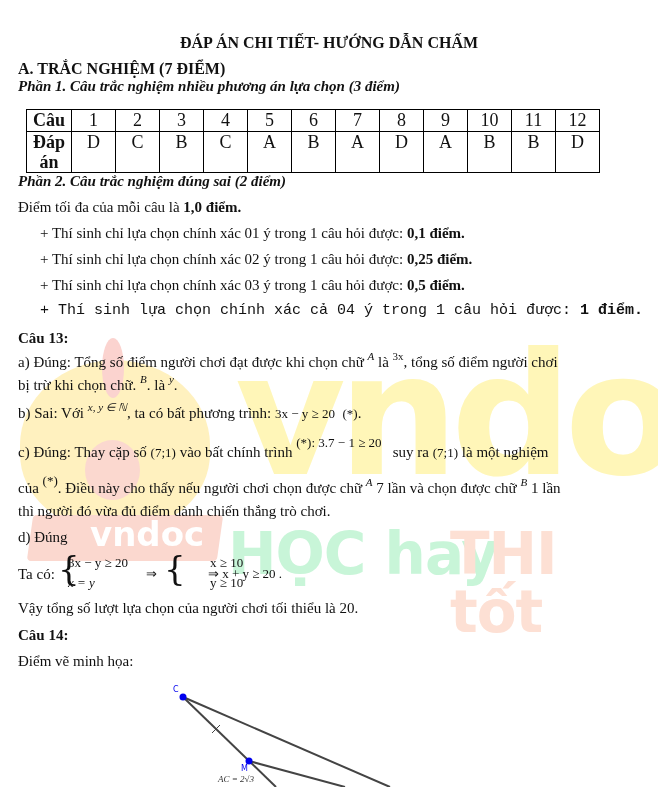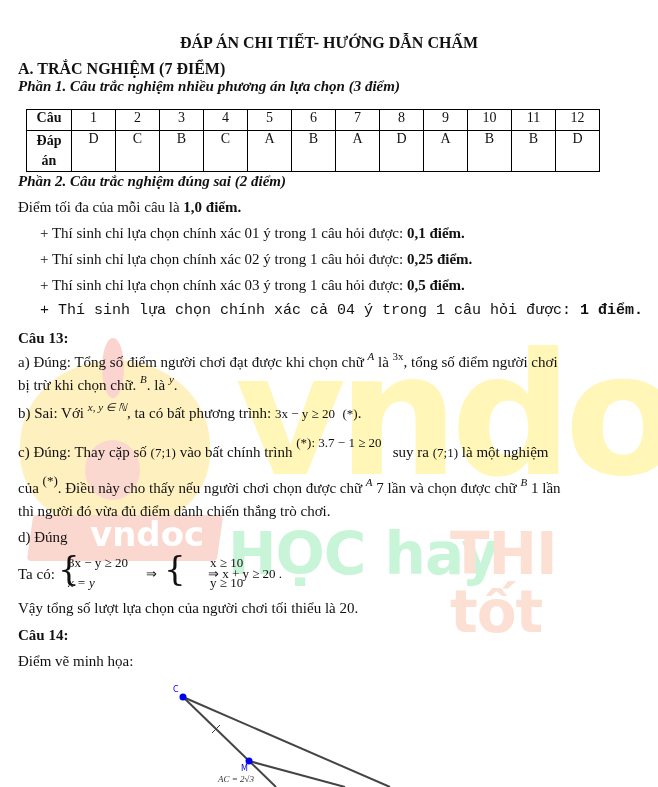--- a/index.html
+++ b/index.html
@@ -12,21 +12,21 @@
   .wm-banner { left:30px; top:515px; width:190px; height:46px; background:#fbd8cf; transform:skewX(-8deg); border-radius:4px;}
   .wm-banner-text { left:90px; top:517px; font-size:34px; color:#fff; line-height:1; }
   .wm-chick { left:20px; top:360px; width:190px; height:170px; border-radius:50% 50% 45% 45%; background:#fff1bf; }
   .wm-crest { left:102px; top:338px; width:22px; height:60px; border-radius:50%; background:#fbd3cf; }
   .wm-beak { left:85px; top:440px; width:55px; height:60px; border-radius:50%; background:#fbd8cf; }
   .content { position:absolute; left:0; top:0; width:658px; }
   .line { position:absolute; white-space:nowrap; }
   .title { left:0; width:658px; text-align:center; top:34px; font-weight:bold; font-size:16px; }
   .h1 { left:18px; top:60px; font-weight:bold; font-size:16px; }
   .ital { font-style:italic; font-weight:bold; font-size:15px; }
-  table.ans { position:absolute; left:26px; top:109px; border-collapse:collapse; font-size:14px; }
+  table.ans { position:absolute; left:26px; top:109px; border-collapse:collapse; font-size:18px; }
   table.ans td { border:1px solid #000; text-align:center; vertical-align:top; height:20px; padding:0; }
   table.ans td.hdr { font-weight:bold; width:44px; }
   table.ans td.c { width:43px; }
   .b { font-weight:bold; }
   .math { font-family:"Liberation Serif", serif; font-style:italic; font-size:11px; }
   .mathn { font-family:"Liberation Serif", serif; font-size:13px; }
   .sup { position:relative; top:-7px; font-size:11px; }
   .brace { position:absolute; font-size:34px; line-height:1; font-family:"DejaVu Serif", serif; }
   .sys { position:absolute; font-size:13px; line-height:20px; }
   svg.fig { position:absolute; left:150px; top:670px; }

